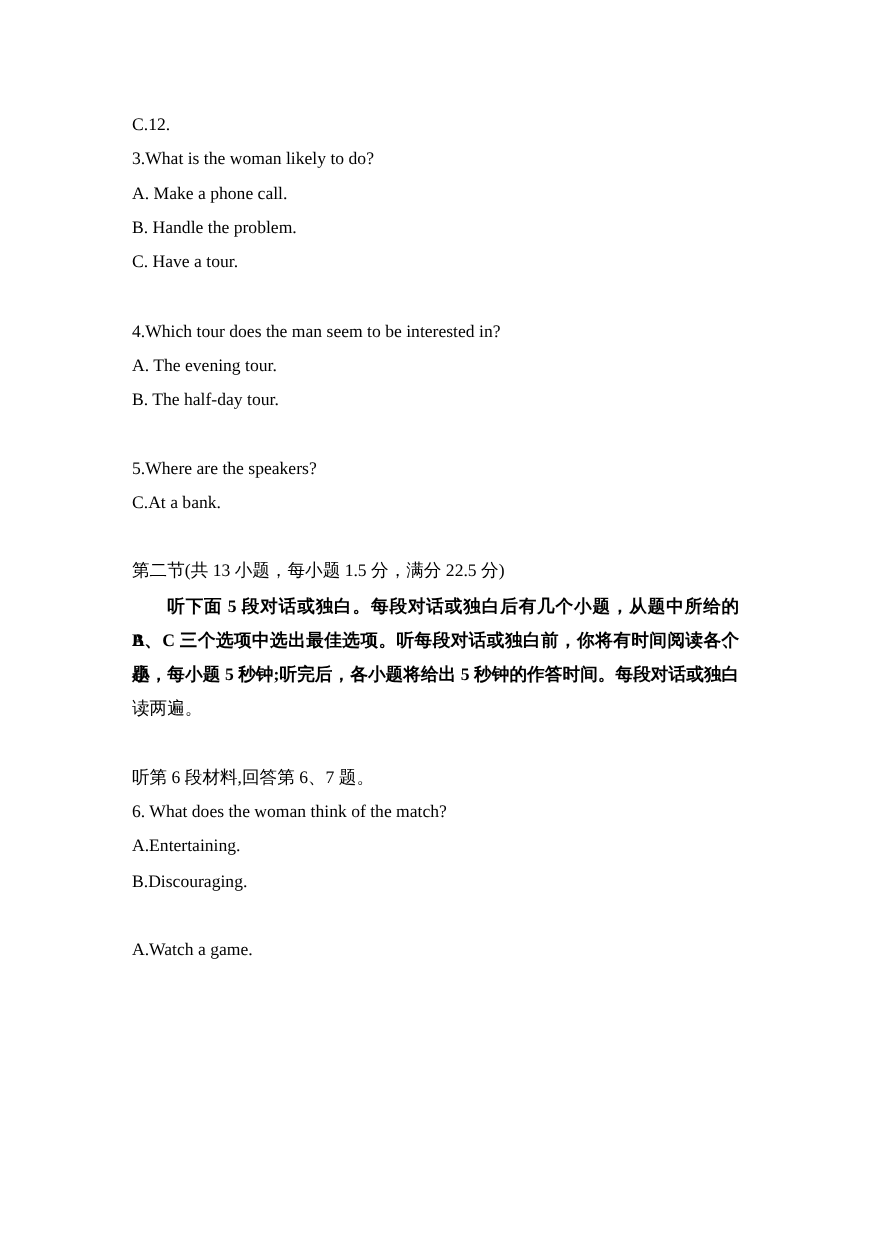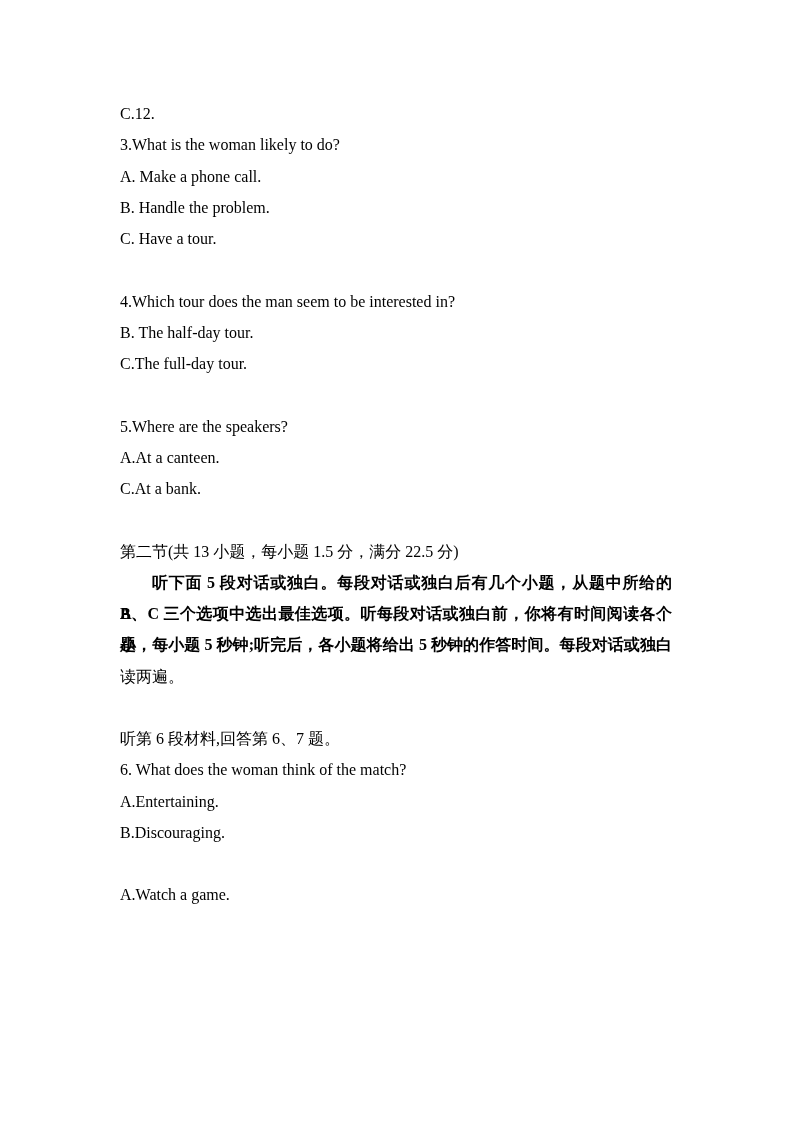--- a/index.html
+++ b/index.html
@@ -50,25 +50,24 @@
 
 <div class="page">
   <div class="content">
     <div class="line">C.12.</div>
     <div class="line">3.What is the woman likely to do?</div>
     <div class="line">A. Make a phone call.</div>
     <div class="line">B. Handle the problem.</div>
     <div class="line">C. Have a tour.</div>
     <div class="line blank"></div>
     <div class="line">4.Which tour does the man seem to be interested in?</div>
+    <div class="line">A. The evening tour.</div>
     <div class="line">B. The half-day tour.</div>
-    <div class="line">C.The full-day tour.</div>
     <div class="line blank"></div>
     <div class="line">5.Where are the speakers?</div>
-    <div class="line">A.At a canteen.</div>
     <div class="line">C.At a bank.</div>
     <div class="line blank"></div>
     <div class="line">第二节(共 13 小题，每小题 1.5 分，满分 22.5 分)</div>
     <div class="line justify indent">听下面 5 段对话或独白。每段对话或独白后有几个小题，从题中所给的 A、</div>
     <div class="line justify">B、C 三个选项中选出最佳选项。听每段对话或独白前，你将有时间阅读各个小</div>
     <div class="line justify">题，每小题 5 秒钟;听完后，各小题将给出 5 秒钟的作答时间。每段对话或独白</div>
     <div class="line">读两遍。</div>
     <div class="line blank"></div>
     <div class="line">听第 6 段材料,回答第 6、7 题。</div>
     <div class="line">6. What does the woman think of the match?</div>

